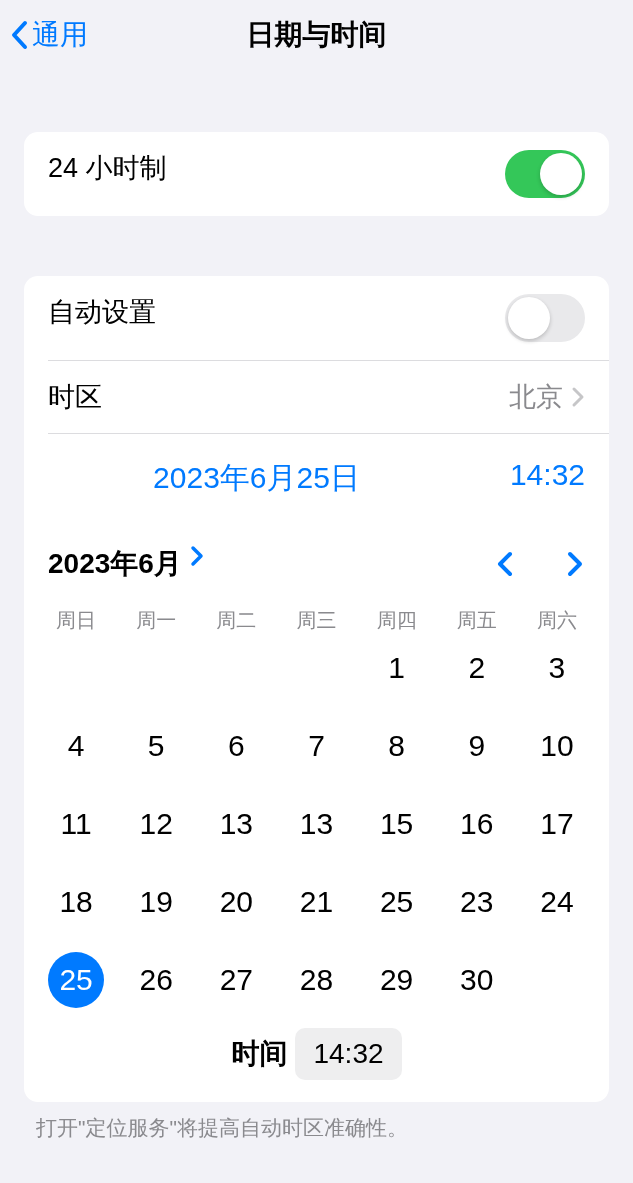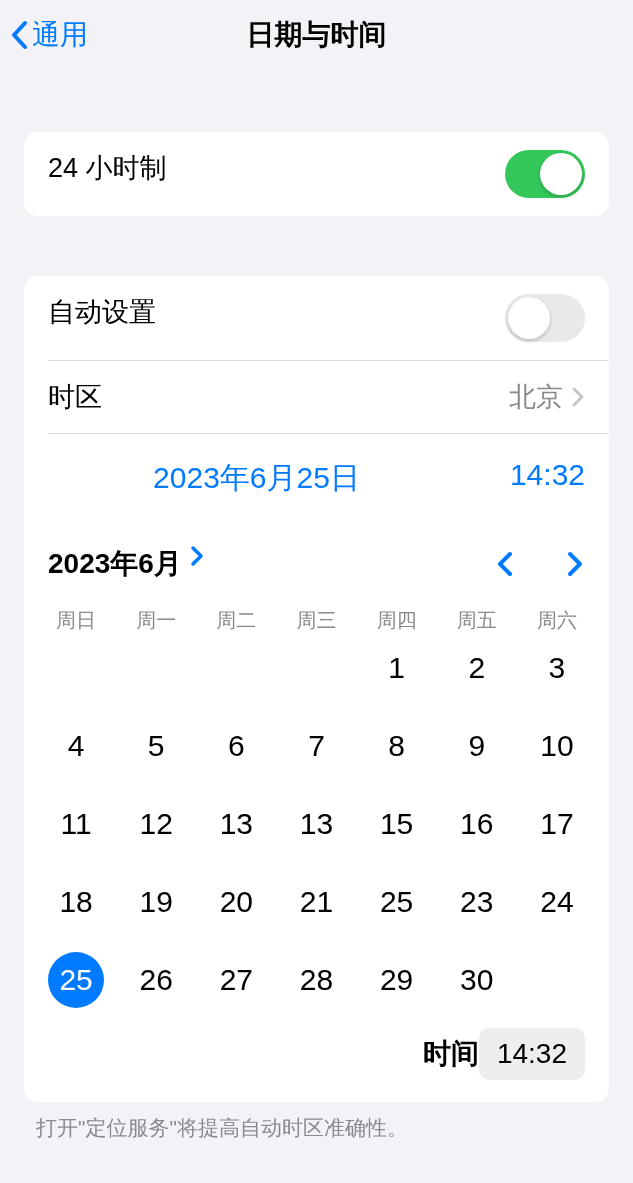--- a/index.html
+++ b/index.html
@@ -193,22 +193,23 @@
       background: #007aff;
       color: #fff;
       font-weight: 500;
     }
     .day-cell.empty {
       cursor: default;
     }
     .time-row {
       display: flex;
       align-items: center;
-      justify-content: flex-end;
+      justify-content: center;
       padding: 10px 24px 22px 24px;
+      gap: 8px;
     }
     .time-label {
       font-size: 28px;
       font-weight: 600;
       color: #000;
     }
     .time-pill {
       background: #eeeeef;
       border-radius: 10px;
       padding: 10px 18px;

